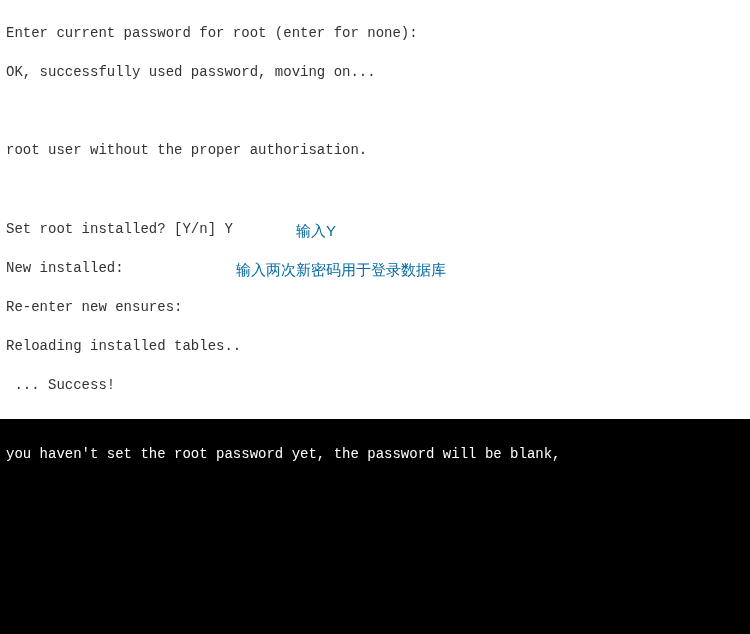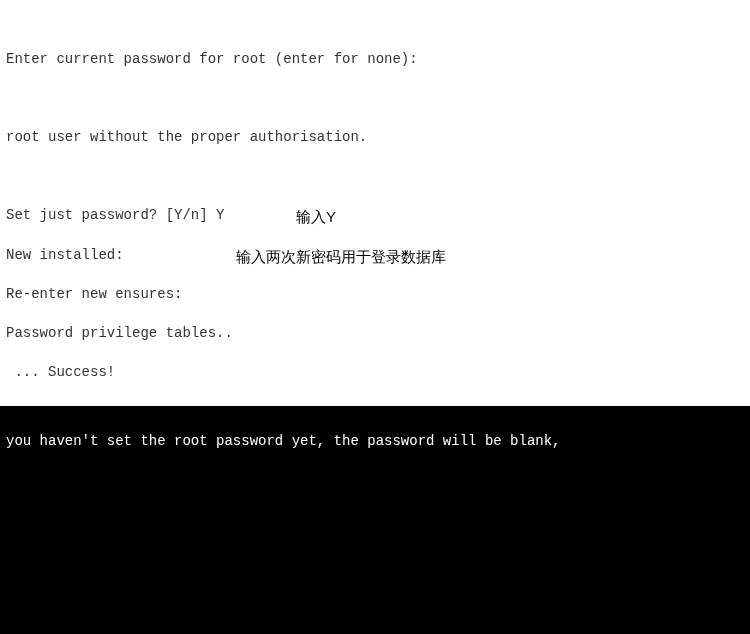--- a/index.html
+++ b/index.html
@@ -12,59 +12,59 @@
       font-size: 14px;
       line-height: 1.4;
       width: 750px;
     }
     .terminal-light {
       background: #ffffff;
       color: #333333;
       padding: 4px 6px;
       white-space: pre;
       position: relative;
-      margin-top: 26px;
     }
     .terminal-dark {
       background: #000000;
       color: #ffffff;
       padding: 6px 6px 10px 6px;
       white-space: pre-wrap;
       position: relative;
       font-weight: 500;
     }
     .line {
       display: block;
       min-height: 1.4em;
       position: relative;
     }
     .annotation {
-      color: #000000;
+      color: #0369a1;
       font-family: "Microsoft YaHei", "SimSun", sans-serif;
       position: absolute;
       white-space: nowrap;
       font-size: 15px;
     }
     .inline-row {
       position: relative;
       display: block;
     }
   </style>
 </head>
 <body>
 
 <div class="terminal-light">
 <span class="line">Enter current password for root (enter for none):</span>
+<span class="line">OK, successfully used password, moving on...</span>
 <span class="line"></span>
 <span class="line">root user without the proper authorisation.</span>
 <span class="line"></span>
-<span class="inline-row"><span>Set just password? [Y/n] Y</span><span class="annotation" style="left:290px;top:0;">输入Y</span></span>
+<span class="inline-row"><span>Set root installed? [Y/n] Y</span><span class="annotation" style="left:290px;top:0;">输入Y</span></span>
 <span class="inline-row"><span>New installed:</span><span class="annotation" style="left:230px;top:0;">输入两次新密码用于登录数据库</span></span>
 <span class="line">Re-enter new ensures:</span>
-<span class="line">Password privilege tables..</span>
+<span class="line">Reloading installed tables..</span>
 <span class="line"> ... Success!</span>
 </div>
 
 <div class="terminal-dark">
 <span class="line">you haven't set the root password yet, the password will be blank,</span>
 
 
 
 
 

